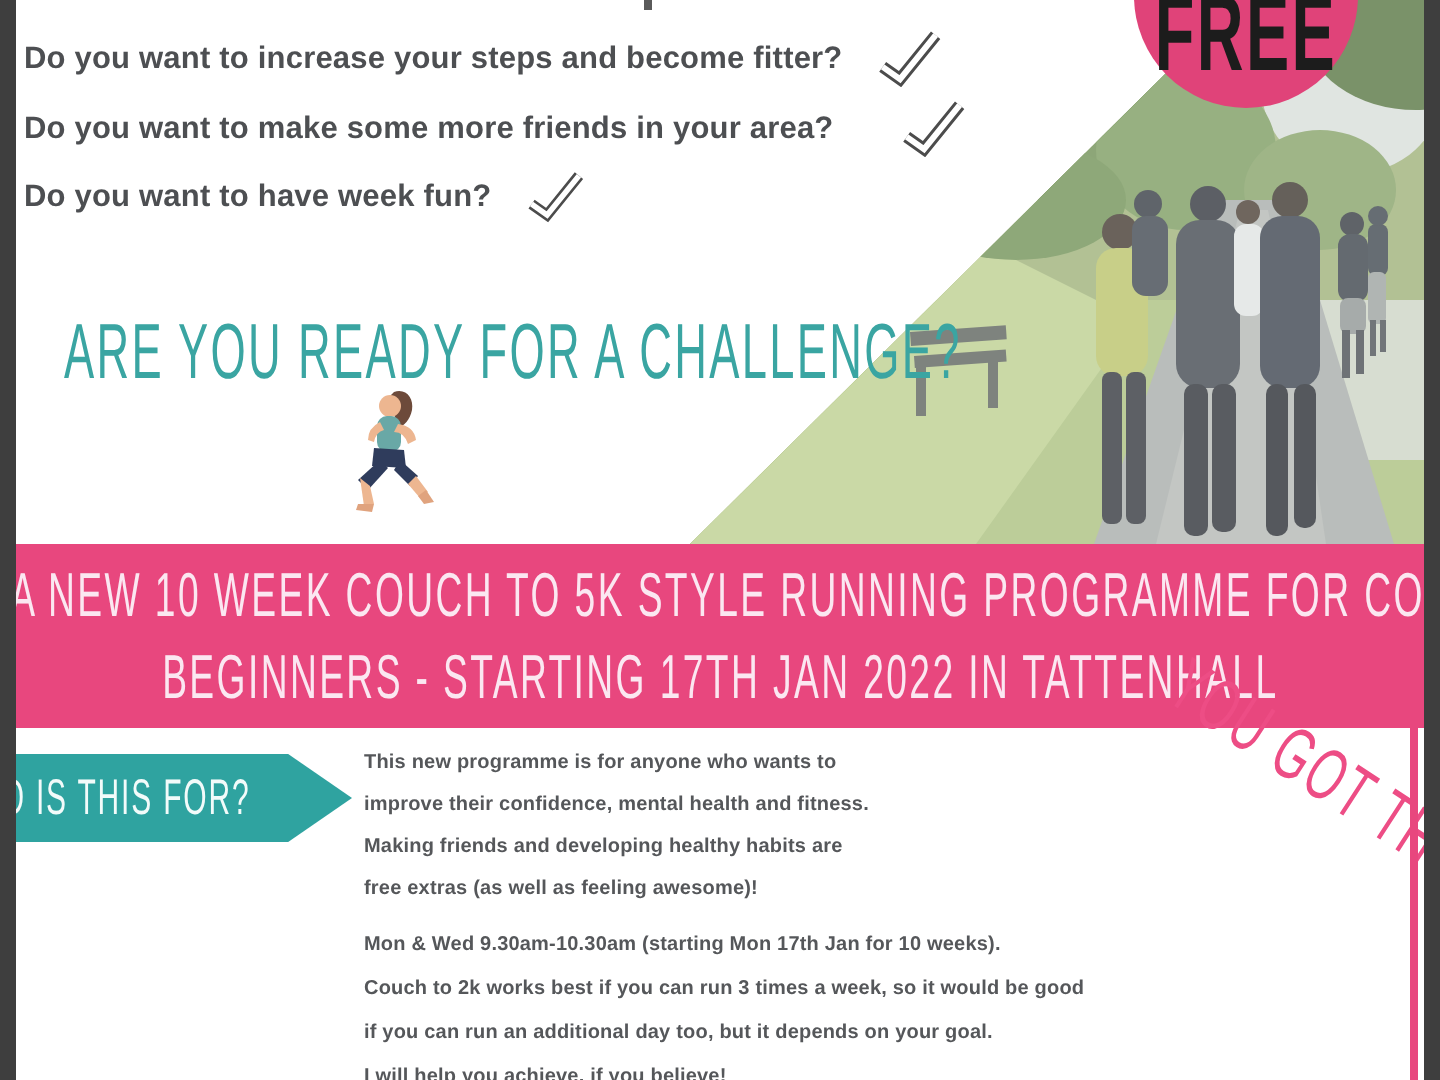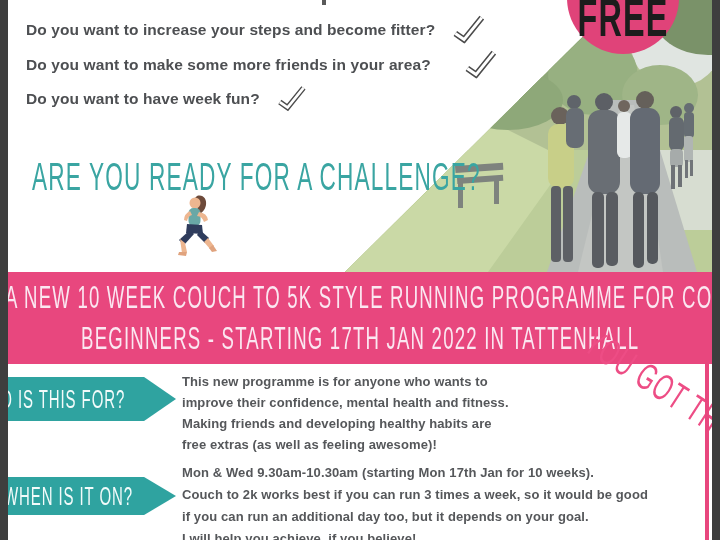--- a/index.html
+++ b/index.html
@@ -15,21 +15,21 @@
   
   .free-badge{position:absolute;left:559px;top:-58px;width:112px;height:112px;border-radius:50%;
               background:#e04379;display:flex;align-items:flex-end;justify-content:center;}
   .free-badge .hand{font-size:54px;color:#1c1c1c;font-weight:600;letter-spacing:2px;line-height:1;
                     transform:scaleX(0.6);margin-bottom:10px;}
 
   
   .sliver{position:absolute;background:#5a5a5a;}
 
   
-  .q-row{position:absolute;left:18px;display:flex;align-items:center;white-space:nowrap;}
+  .q-row{position:absolute;left:4px;display:flex;align-items:center;white-space:nowrap;}
   .q-text{font-size:15.5px;font-weight:700;color:#4d4f52;letter-spacing:0.1px;}
   .check{margin-left:15px;transform:rotate(-6deg);flex:0 0 auto;}
 
   
   .hand{display:inline-block;font-family:"Liberation Sans",sans-serif;}
   .challenge{position:absolute;left:24px;top:157px;white-space:nowrap;}
   .challenge .hand{font-size:39px;font-weight:400;color:#3aa5a2;letter-spacing:2px;line-height:1;
                    transform:scaleX(0.58);transform-origin:left center;}
 
   
@@ -44,21 +44,21 @@
   
   .arrow{position:absolute;left:0;background:#2fa3a0;display:flex;align-items:center;justify-content:flex-end;
          clip-path:polygon(0 0,81% 0,100% 50%,81% 100%,0 100%);}
   .arrow .hand{font-size:25px;font-weight:400;color:#f2fbfa;letter-spacing:1.5px;line-height:1;
                transform:scaleX(0.6);white-space:nowrap;}
   .arrow.who{top:377px;width:168px;height:44px;}
   .arrow.when{top:477px;width:168px;height:38px;}
 
   
   .body-block{position:absolute;left:174px;white-space:nowrap;}
-  .body-block div{font-size:13px;font-weight:700;color:#55575a;letter-spacing:0.1px;}
+  .body-block div{font-size:10px;font-weight:700;color:#55575a;letter-spacing:0.1px;}
   .body-block.b1{top:371px;}
   .body-block.b1 div{line-height:21px;}
   .body-block.b2{top:462px;}
   .body-block.b2 div{line-height:22px;}
 
   
   .you-got{position:absolute;left:556px;top:400px;transform:rotate(33deg);white-space:nowrap;}
   .you-got .hand{font-size:37px;font-weight:400;color:#ed4d85;letter-spacing:2px;
                  transform:scaleX(0.62);transform-origin:left center;}
 
@@ -197,23 +197,20 @@
       <div>This new programme is for anyone who wants to</div>
       <div>improve their confidence, mental health and fitness.</div>
       <div>Making friends and developing healthy habits are</div>
       <div>free extras (as well as feeling awesome)!</div>
     </div>
 
     <div class="you-got">
       <span class="hand">YOU GOT THIS!</span>
     </div>
 
-    <div class="arrow when">
-      <span class="hand">WHEN IS IT ON?</span>
-    </div>
     <div class="body-block b2">
       <div>Mon &amp; Wed 9.30am-10.30am (starting Mon 17th Jan for 10 weeks).</div>
       <div>Couch to 2k works best if you can run 3 times a week, so it would be good</div>
       <div>if you can run an additional day too, but it depends on your goal.</div>
       <div>I will help you achieve, if you believe!</div>
     </div>
 
     <div class="edge-line"></div>
   </div>
 </div>

